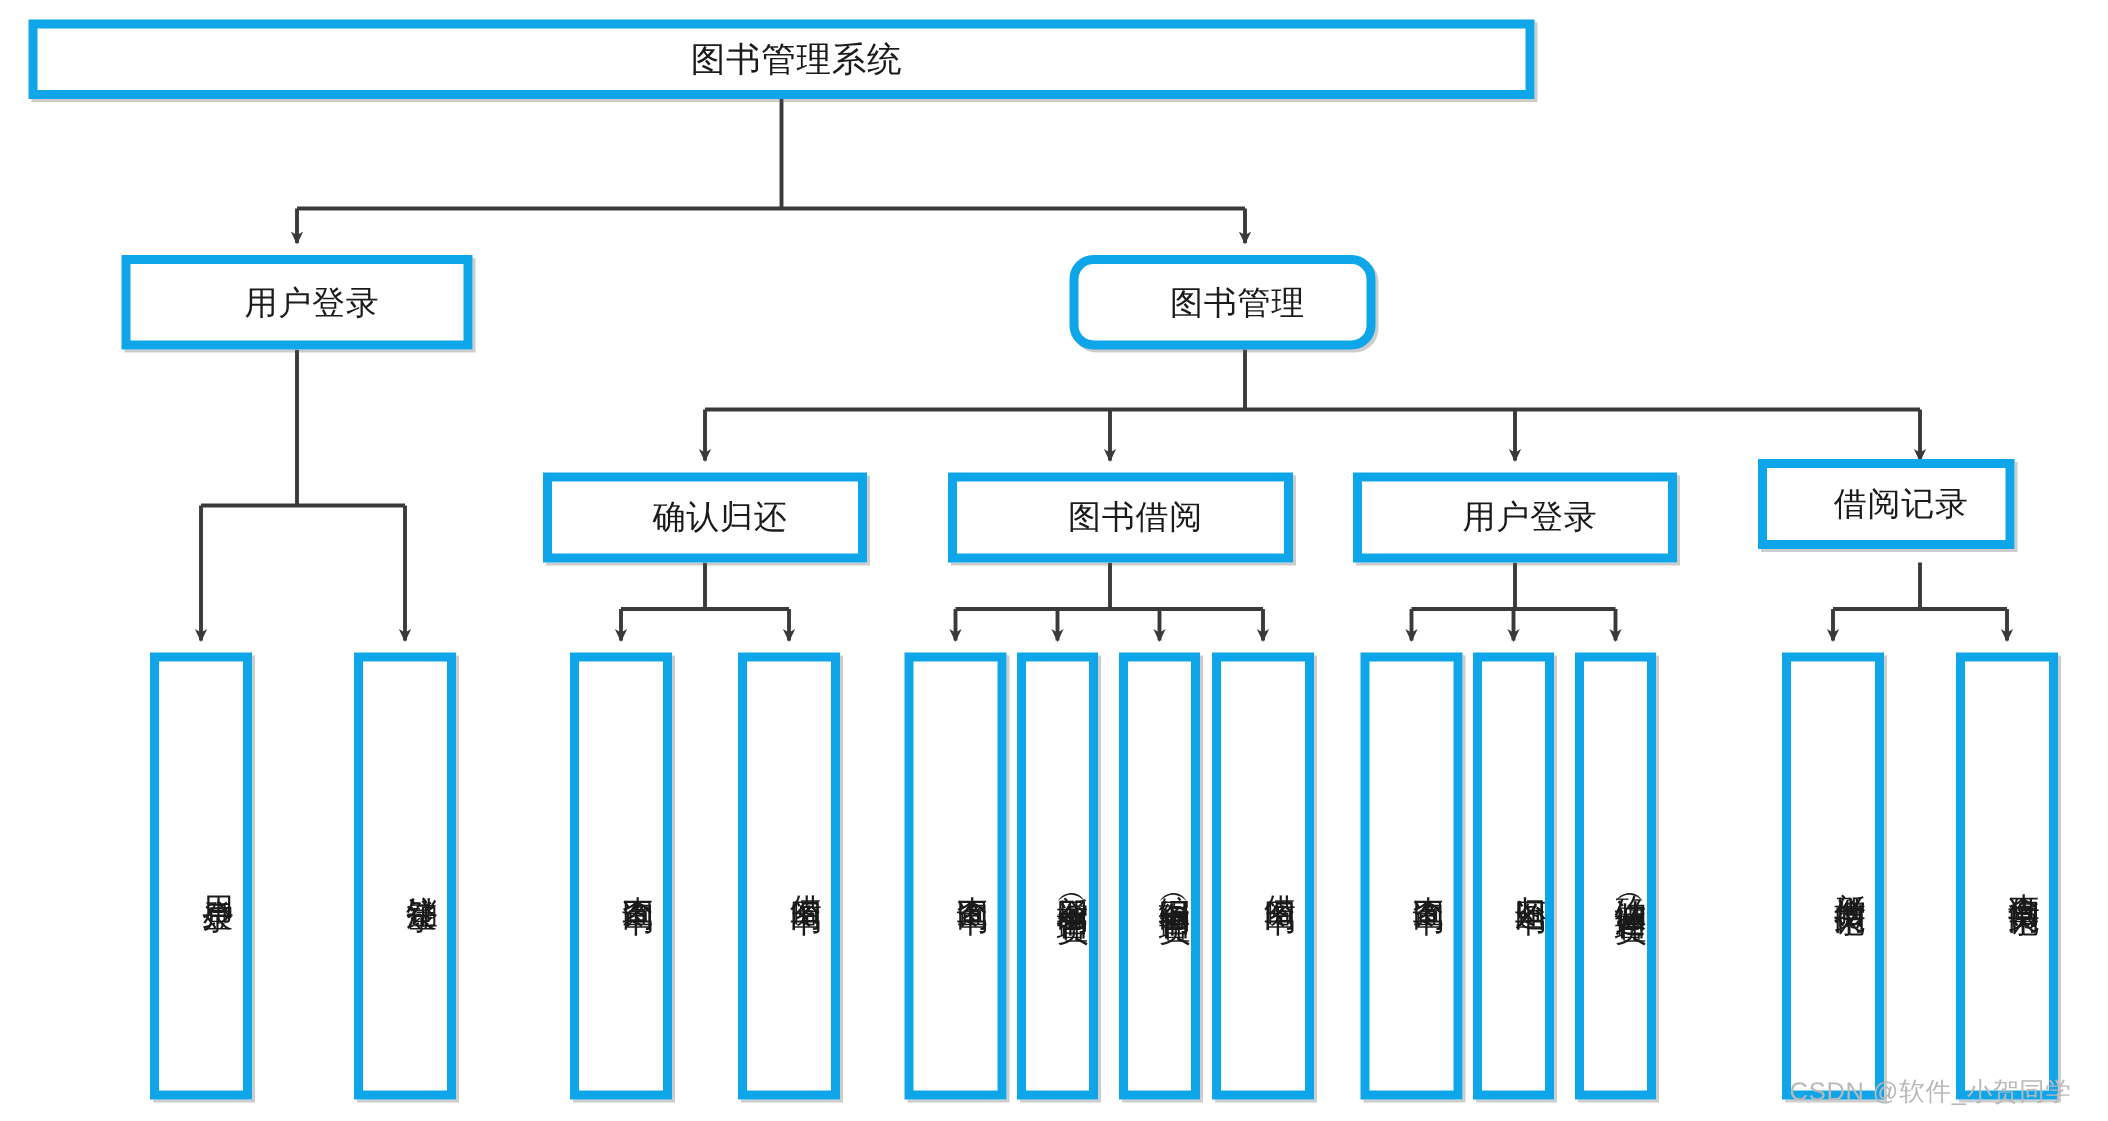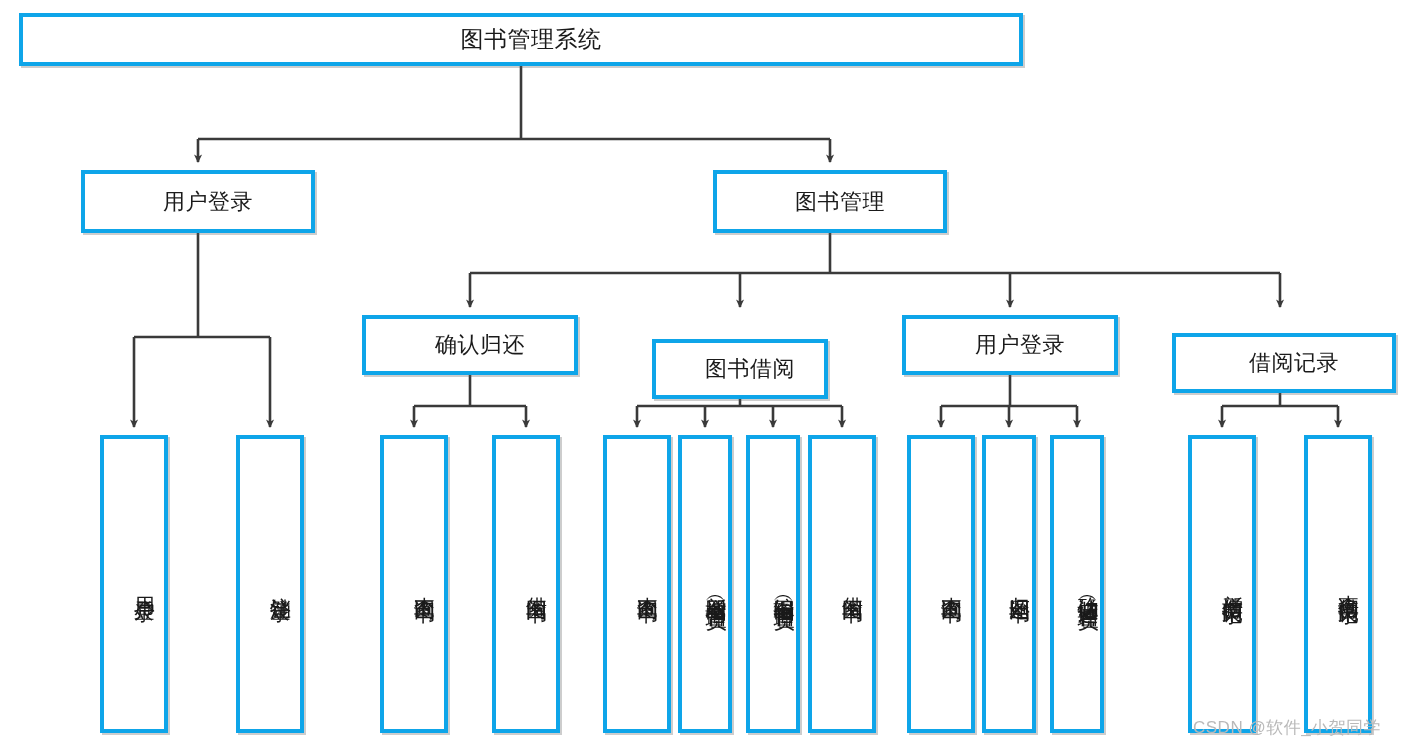--- a/index.html
+++ b/index.html
@@ -22,21 +22,21 @@
     position: absolute;
     left: 0;
     top: 0;
     width: 1405px;
     height: 747px;
   }
   .node {
     position: absolute;
     box-sizing: border-box;
     background: #ffffff;
-    border: 4px solid #0ea5e9;
+    border: 6px solid #0ea5e9;
     box-shadow: 2px 2px 0 rgba(90,90,90,0.30);
     display: flex;
     align-items: center;
     justify-content: center;
     color: #1a1a1a;
     line-height: 1.18;
     text-align: center;
     padding-left: 20px;
   }
   .node-h {
@@ -125,34 +125,34 @@
     </g>
   </svg>
 
   <div class="node node-h node-root" style="left:19px; top:13px; width:1004px; height:53px;">
     <span>图书管理系统</span>
   </div>
 
   <div class="node node-h" style="left:81px; top:170px; width:234px; height:63px;">
     <span>用户登录</span>
   </div>
-  <div class="node node-h" style="left:713px; top:170px; width:234px; height:63px;">
+  <div class="node node-h" style="left:713px; top:170px; width:204px; height:63px;border-radius:16px;">
     <span>图书管理</span>
   </div>
 
   <div class="node node-h" style="left:362px; top:315px; width:216px; height:60px;">
     <span>确认归还</span>
   </div>
-  <div class="node node-h" style="left:652px; top:315px; width:176px; height:60px;margin-top:24px;">
+  <div class="node node-h" style="left:632px; top:315px; width:230px; height:60px;">
     <span>图书借阅</span>
   </div>
   <div class="node node-h" style="left:902px; top:315px; width:216px; height:60px;">
     <span>用户登录</span>
   </div>
-  <div class="node node-h" style="left:1172px; top:333px; width:224px; height:60px;">
+  <div class="node node-h" style="left:1172px; top:306px; width:171px; height:60px;">
     <span>借阅记录</span>
   </div>
 
   <div class="node node-v centered" style="left:100px; top:435px; width:68px; height:298px;">
     <span>用户登录</span>
   </div>
   <div class="node node-v centered" style="left:236px; top:435px; width:68px; height:298px;">
     <span>注销登录</span>
   </div>
 

